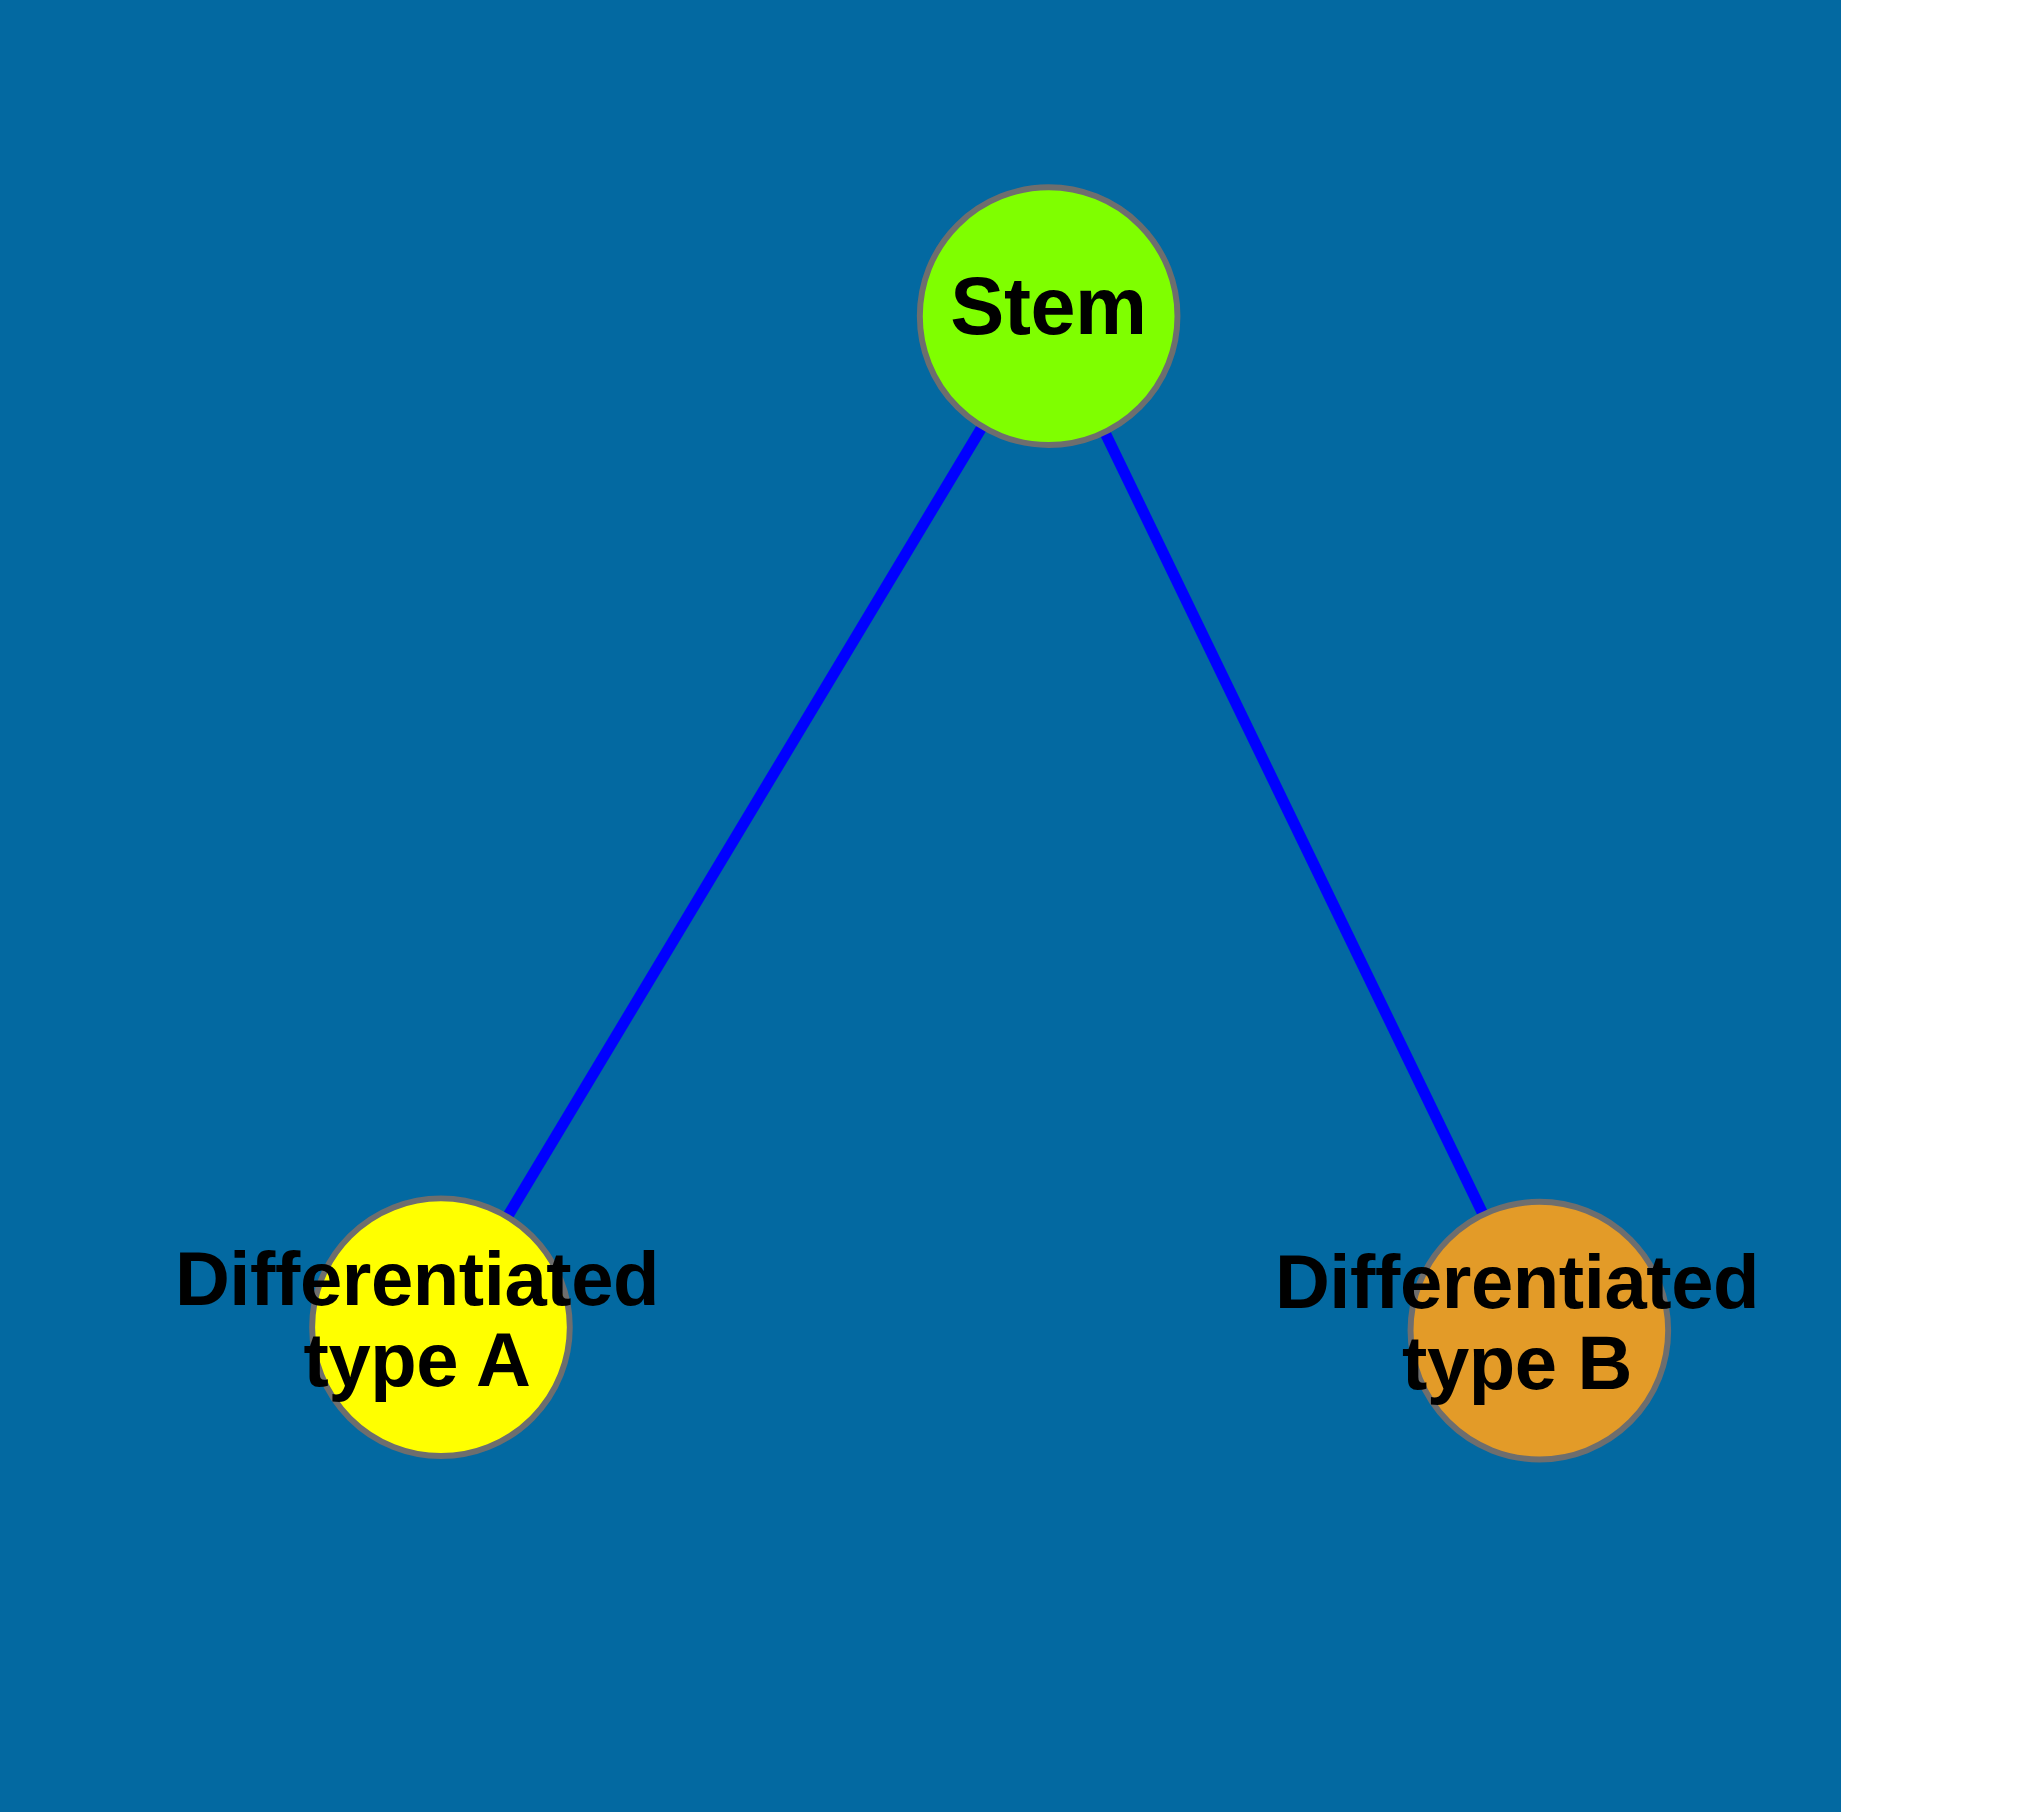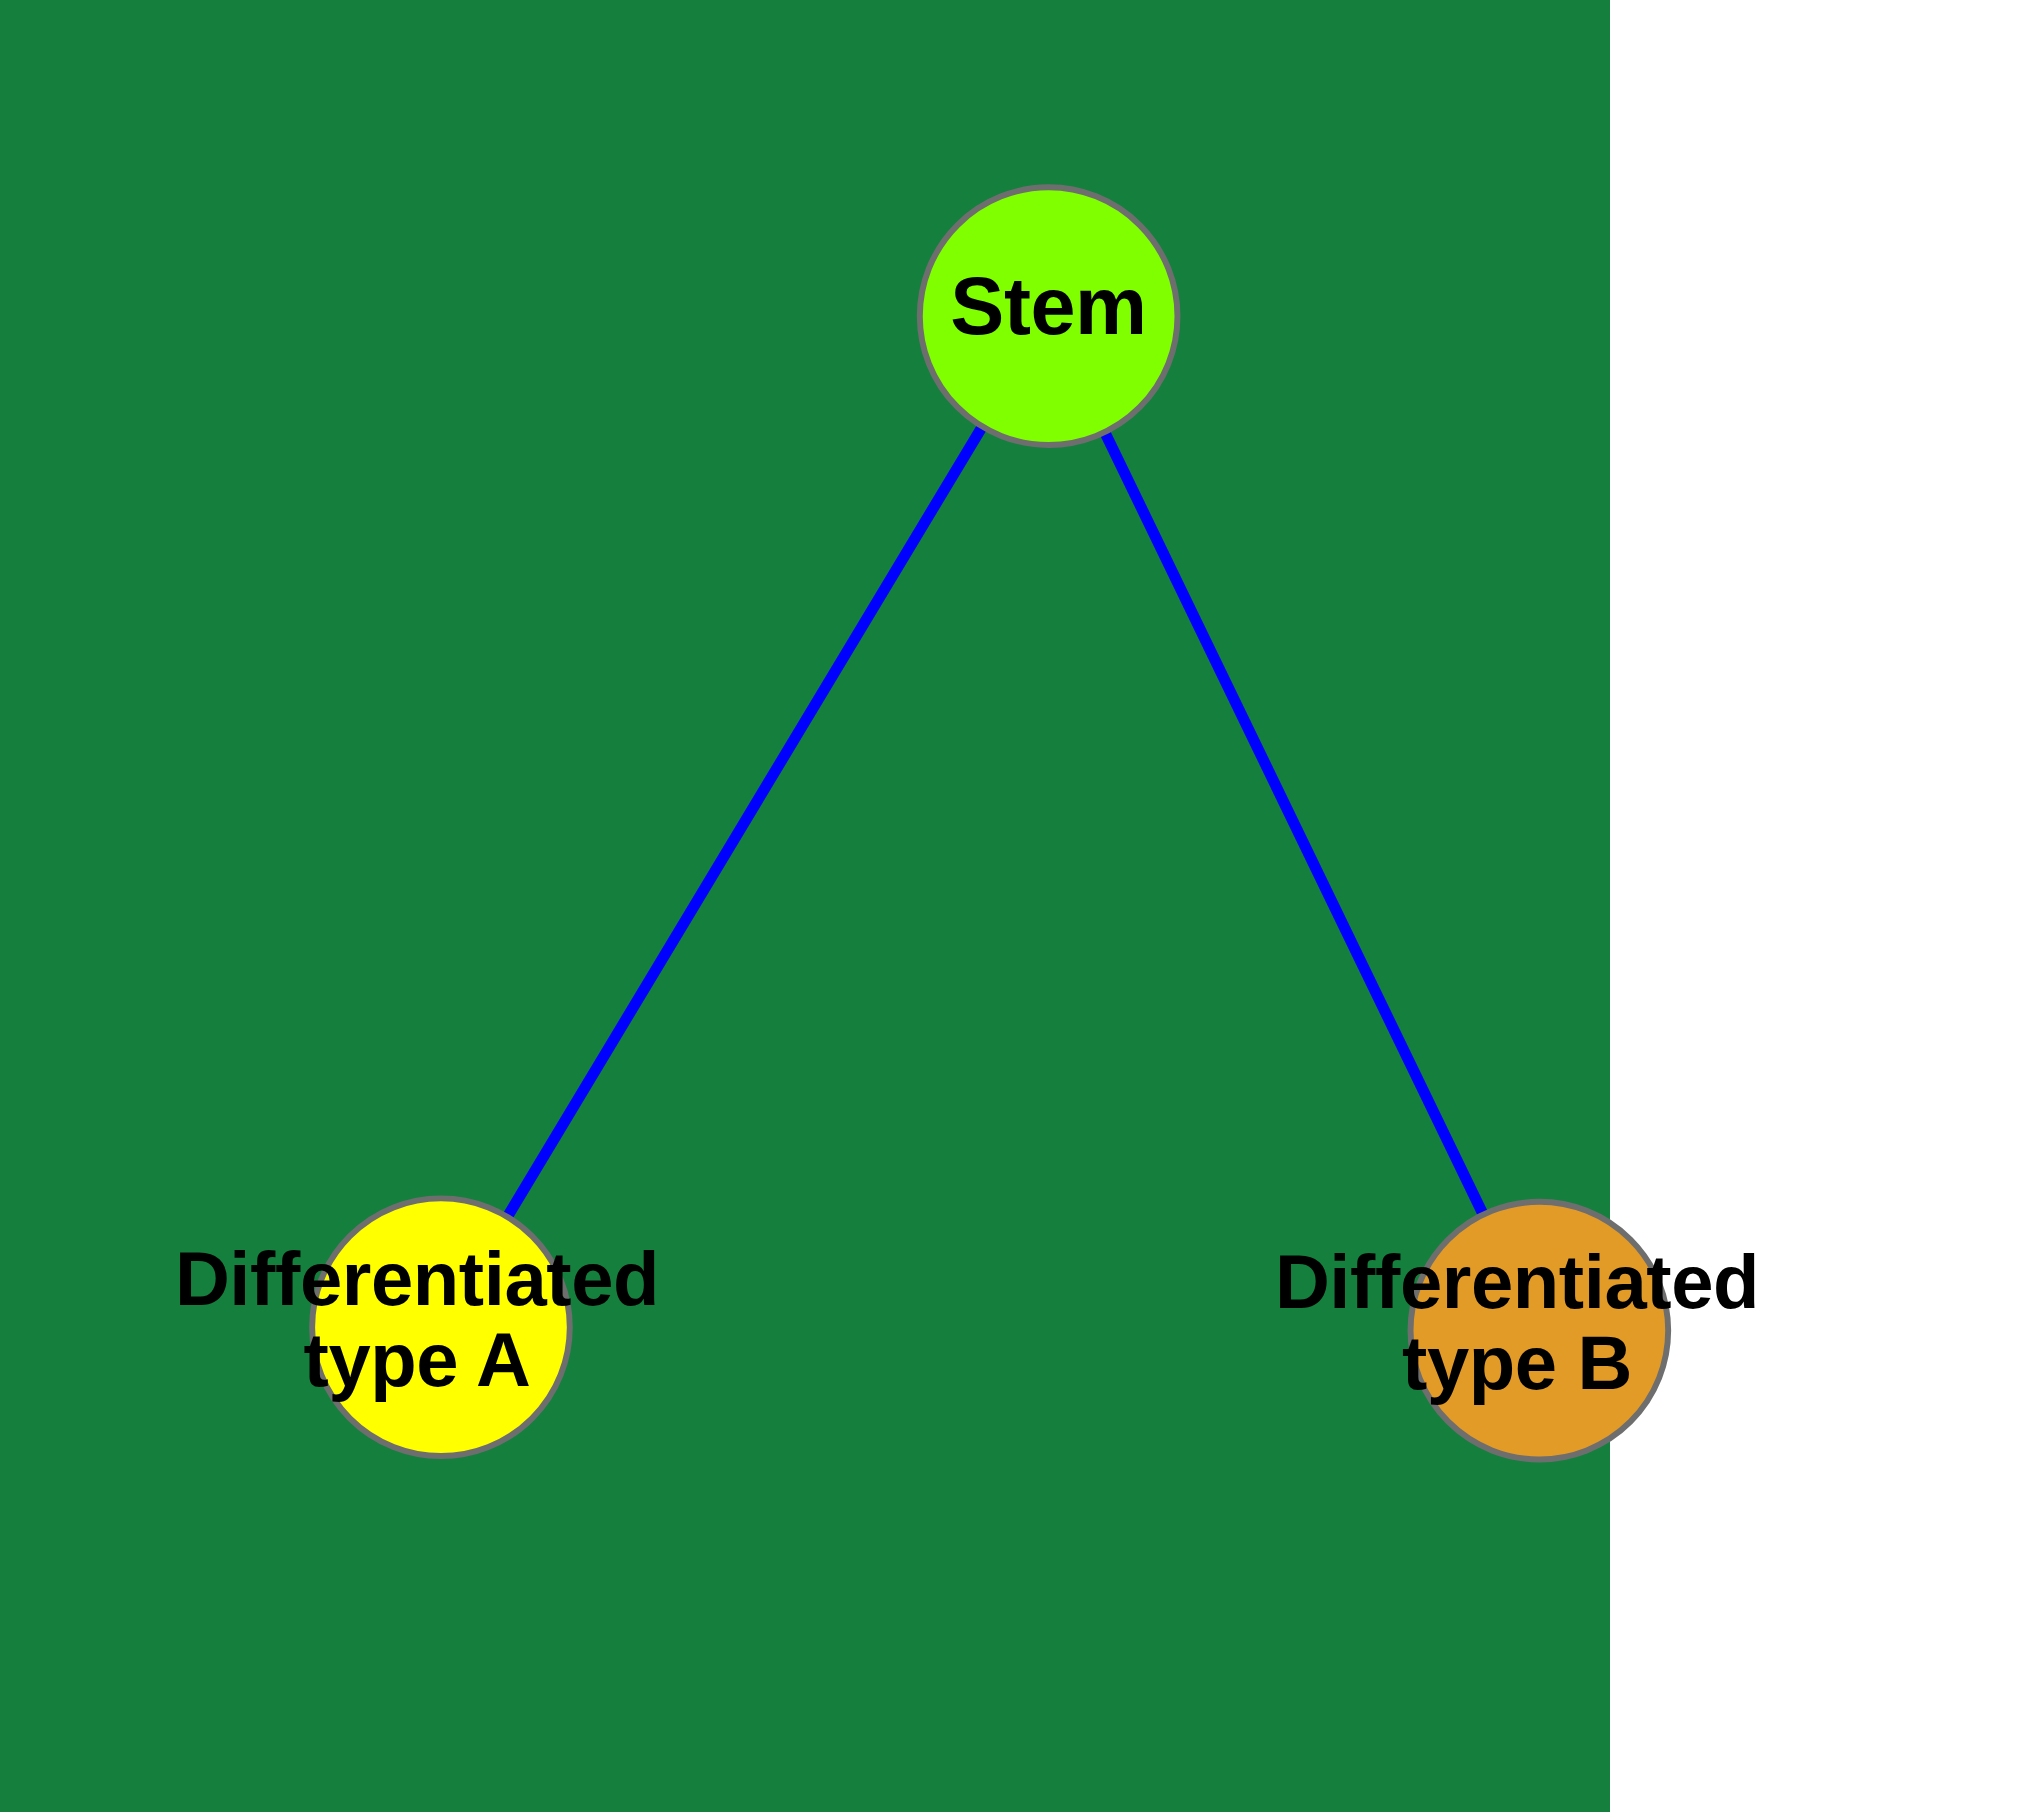--- a/index.html
+++ b/index.html
@@ -7,23 +7,23 @@
     padding: 0;
   }
   body {
     width: 2021px;
     height: 1812px;
     overflow: hidden;
     font-family: "Liberation Sans", sans-serif;
   }
   #canvas {
     position: relative;
-    width: 1610px;
+    width: 1841px;
     height: 1812px;
-    background: #15803d;
+    background: #0369a1;
   }
   #graph-svg {
     position: absolute;
     left: 0;
     top: 0;
     width: 2021px;
     height: 1812px;
   }
   .node-label {
     position: absolute;

